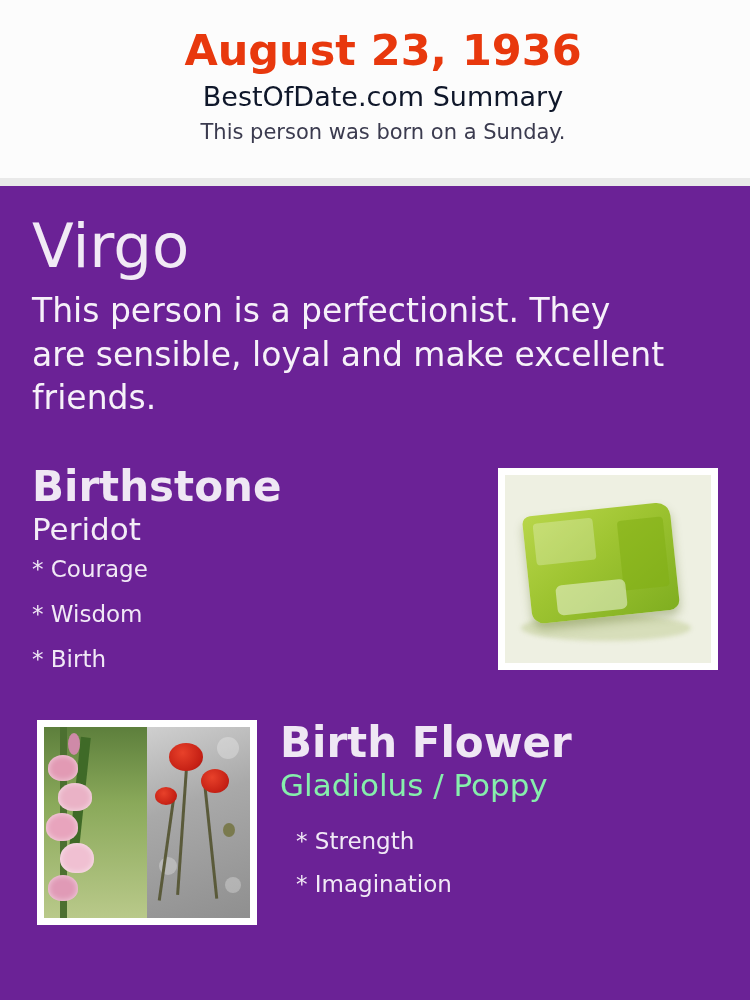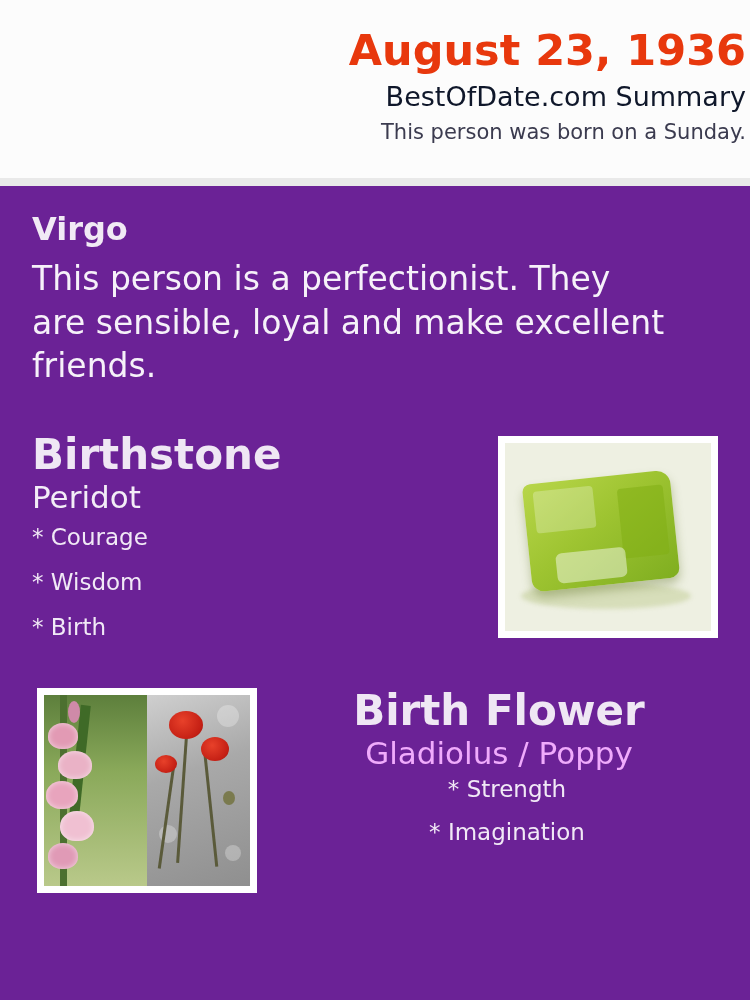--- a/index.html
+++ b/index.html
@@ -19,21 +19,21 @@
     width: 750px;
     height: 1000px;
     background: #ffffff;
     box-sizing: border-box;
   }
 
   
   .header {
     background: #fcfcfc;
     padding: 18px 4px 14px 20px;
-    text-align: right;
+    text-align: center;
     box-sizing: border-box;
     height: 178px;
   }
   .header-date {
     color: #e8380d;
     font-size: 43px;
     font-weight: bold;
     line-height: 1.15;
     margin: 8px 0 6px 0;
     letter-spacing: 0px;
@@ -62,22 +62,22 @@
     background: #6b2296;
     width: 100%;
     height: 814px;
     box-sizing: border-box;
     padding: 26px 32px 0 32px;
     position: relative;
     color: #ffffff;
   }
 
   .sign-name {
-    font-size: 32px;
-    font-weight: bold;
+    font-size: 61px;
+    font-weight: normal;
     color: #f1eaf5;
     margin: 0 0 10px 0;
     line-height: 1.1;
   }
   .sign-desc {
     font-size: 33px;
     color: #f6f1f9;
     line-height: 1.32;
     margin: 0;
     max-width: 640px;
@@ -278,33 +278,33 @@
     position: absolute;
     border-radius: 50%;
     background: rgba(255,255,255,0.28);
   }
   .k1 { left: 70px; top: 10px; width: 22px; height: 22px; }
   .k2 { left: 12px; top: 130px; width: 18px; height: 18px; }
   .k3 { left: 78px; top: 150px; width: 16px; height: 16px; }
 
   .flower-text {
     margin-left: 248px;
-    text-align: center;
+    text-align: left;
   }
   .flower-title {
     font-size: 42px;
     font-weight: bold;
     color: #efe7f4;
     margin: 8px 0 2px 0;
     line-height: 1.1;
   }
   .flower-name {
     font-size: 31px;
-    color: #f0abfc;
-    margin: 0 0 6px 0;
+    color: #86efac;
+    margin: 0 0 26px 0;
     line-height: 1.15;
   }
   .flower-attrs {
     padding-left: 16px;
   }
   .flower-attrs .attr {
     margin-bottom: 20px;
   }
 </style>
 </head>

